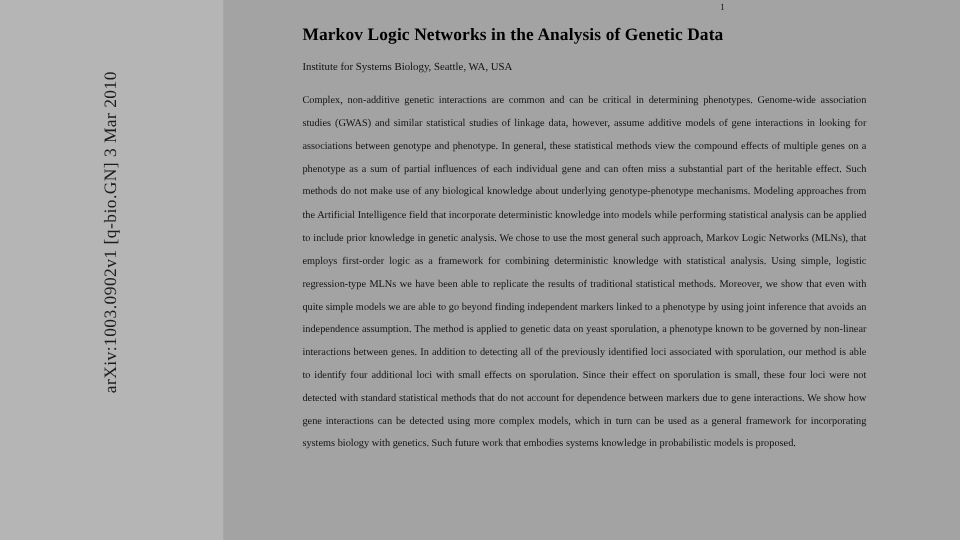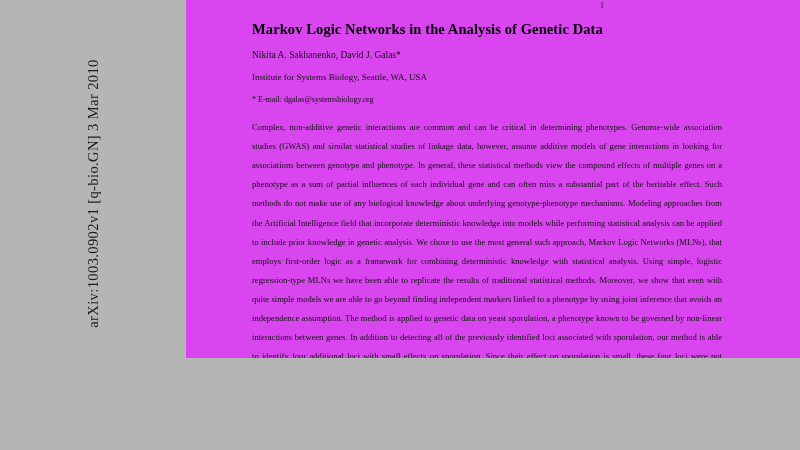--- a/index.html
+++ b/index.html
@@ -11,22 +11,22 @@
     height: 450px;
     background: #b5b5b5;
     font-family: "Liberation Serif", serif;
     overflow: hidden;
   }
   .page {
     position: absolute;
     left: 186px;
     top: 0;
     width: 614px;
-    height: 358px;
-    background: #d946ef;
+    height: 450px;
+    background: #a3a3a3;
     overflow: hidden;
   }
   .page-number {
     position: absolute;
     right: 196px;
     top: 1px;
     font-size: 8px;
     color: #1a1a1a;
     font-family: "Liberation Serif", serif;
   }
@@ -94,23 +94,21 @@
     color: #111;
     text-justify: inter-word;
   }
 </style>
 </head>
 <body>
 
 <div class="page">
   <div class="content">
     <h1 class="title">Markov Logic Networks in the Analysis of Genetic Data</h1>
-    <div class="authors">Nikita A. Sakhanenko, David J. Galas*</div>
     <div class="affiliation">Institute for Systems Biology, Seattle, WA, USA</div>
-    <div class="email">* E-mail: dgalas@systemsbiology.org</div>
     <div class="abstract">Complex, non-additive genetic interactions are common and can be critical in determining phenotypes. Genome-wide association studies (GWAS) and similar statistical studies of linkage data, however, assume additive models of gene interactions in looking for associations between genotype and phenotype. In general, these statistical methods view the compound effects of multiple genes on a phenotype as a sum of partial influences of each individual gene and can often miss a substantial part of the heritable effect. Such methods do not make use of any biological knowledge about underlying genotype-phenotype mechanisms. Modeling approaches from the Artificial Intelligence field that incorporate deterministic knowledge into models while performing statistical analysis can be applied to include prior knowledge in genetic analysis. We chose to use the most general such approach, Markov Logic Networks (MLNs), that employs first-order logic as a framework for combining deterministic knowledge with statistical analysis. Using simple, logistic regression-type MLNs we have been able to replicate the results of traditional statistical methods. Moreover, we show that even with quite simple models we are able to go beyond finding independent markers linked to a phenotype by using joint inference that avoids an independence assumption. The method is applied to genetic data on yeast sporulation, a phenotype known to be governed by non-linear interactions between genes. In addition to detecting all of the previously identified loci associated with sporulation, our method is able to identify four additional loci with small effects on sporulation. Since their effect on sporulation is small, these four loci were not detected with standard statistical methods that do not account for dependence between markers due to gene interactions. We show how gene interactions can be detected using more complex models, which in turn can be used as a general framework for incorporating systems biology with genetics. Such future work that embodies systems knowledge in probabilistic models is proposed.</div>
   </div>
 </div>
 
 <div class="page-number">1</div>
 
 <div class="arxiv-stamp">
   <div class="vtext">arXiv:1003.0902v1  [q-bio.GN]  3 Mar 2010</div>
 </div>
 

